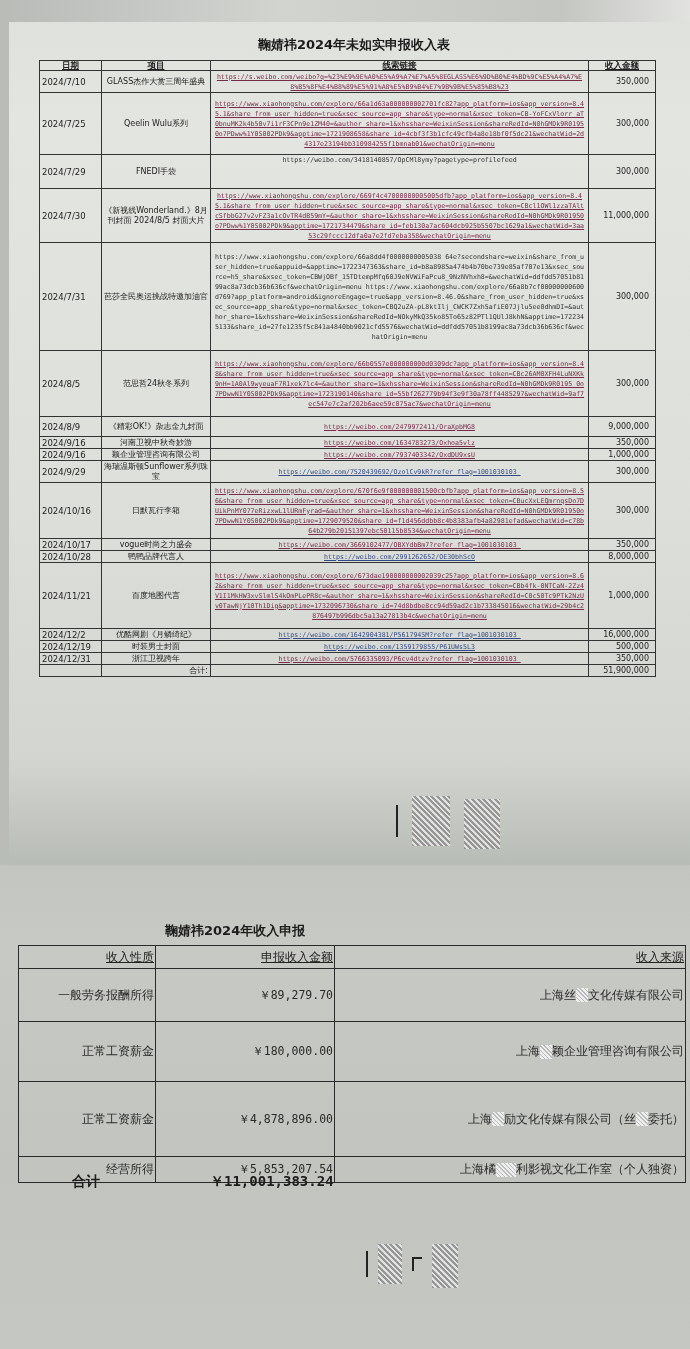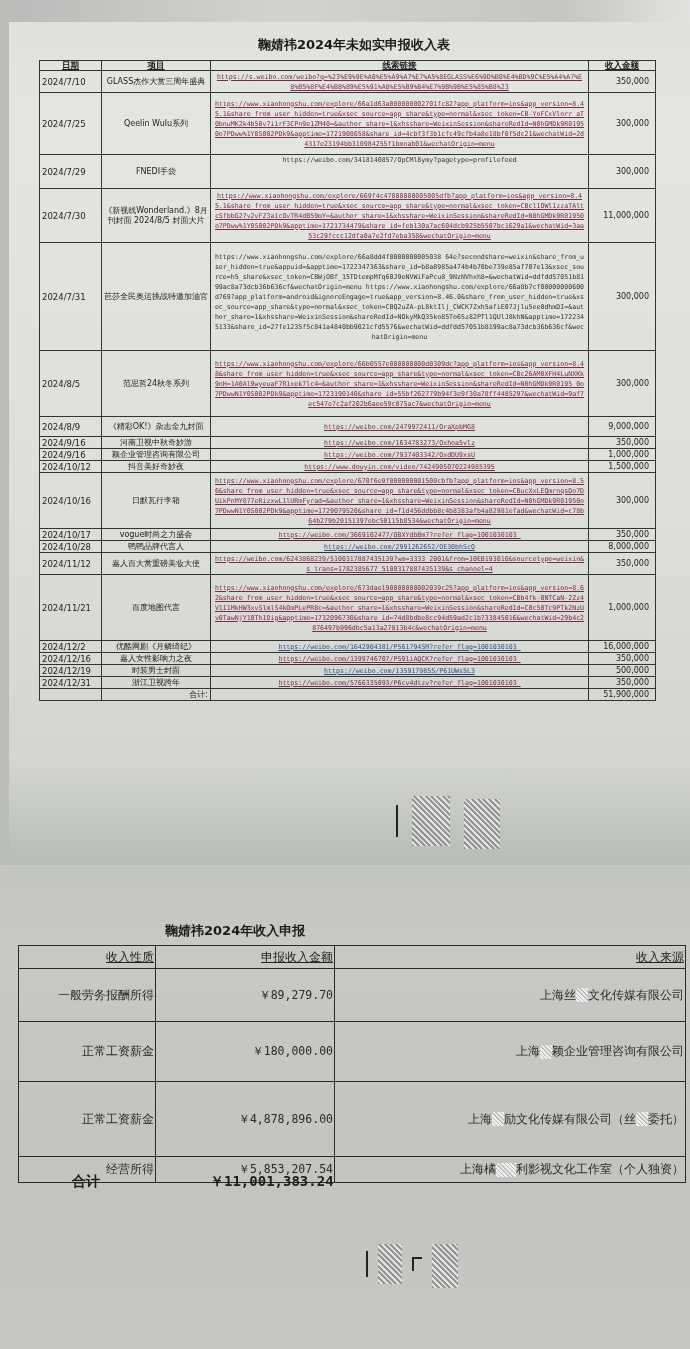--- a/index.html
+++ b/index.html
@@ -100,67 +100,55 @@
         <td class="proj">河南卫视中秋奇妙游</td>
         <td class="link">https://weibo.com/1634783273/Oxhoa5vlz</td>
         <td class="amt">350,000</td>
       </tr>
       <tr style="height:12px">
         <td class="date">2024/9/16</td>
         <td class="proj">颖企业管理咨询有限公司</td>
         <td class="link">https://weibo.com/7937403342/OxdDU9xsU</td>
         <td class="amt">1,000,000</td>
       </tr>
-      <tr style="height:12px">
-        <td class="date">2024/10/12</td>
-        <td class="proj">抖音美好奇妙夜</td>
-        <td class="link">https://www.douyin.com/video/7424905070224985395</td>
-        <td class="amt">1,500,000</td>
+      <tr style="height:22px">
+        <td class="date">2024/9/29</td>
+        <td class="proj">海瑞温斯顿Sunflower系列珠宝</td>
+        <td class="link blue">https://weibo.com/7520439692/OzolCv9kR?refer_flag=1001030103_</td>
+        <td class="amt">300,000</td>
       </tr>
       <tr style="height:56px">
         <td class="date">2024/10/16</td>
         <td class="proj">日默瓦行李箱</td>
         <td class="link">https://www.xiaohongshu.com/explore/670f6e9f000000001500cbfb?app_platform=ios&amp;app_version=8.56&amp;share_from_user_hidden=true&amp;xsec_source=app_share&amp;type=normal&amp;xsec_token=CBucXxLEQmrnqsDo7DUikPnMY077eRizxwL1lURmFyrad=&amp;author_share=1&amp;xhsshare=WeixinSession&amp;shareRedId=N0hGMDk9R01950o7PDwwN1Y0S002PDk9&amp;apptime=1729079520&amp;share_id=f1d456ddbb8c4b8383afb4a82981efad&amp;wechatWid=c78b64b279b20151397ebc50115b8534&amp;wechatOrigin=menu</td>
         <td class="amt">300,000</td>
       </tr>
       <tr style="height:12px">
         <td class="date">2024/10/17</td>
         <td class="proj">vogue时尚之力盛会</td>
         <td class="link">https://weibo.com/3669102477/OBXYdbBm7?refer_flag=1001030103_</td>
         <td class="amt">350,000</td>
       </tr>
       <tr style="height:12px">
         <td class="date">2024/10/28</td>
         <td class="proj">鸭鸭品牌代言人</td>
         <td class="link blue">https://weibo.com/2991262652/OE30bhScO</td>
         <td class="amt">8,000,000</td>
-      </tr>
-      <tr style="height:22px">
-        <td class="date">2024/11/12</td>
-        <td class="proj">嘉人百大赏重磅美妆大使</td>
-        <td class="link">https://weibo.com/6243868239/5100317887435139?wm=3333_2001&amp;from=10EB193010&amp;sourcetype=weixin&amp;s_trans=1782385677_5100317887435139&amp;s_channel=4</td>
-        <td class="amt">350,000</td>
       </tr>
       <tr style="height:66px">
         <td class="date">2024/11/21</td>
         <td class="proj">百度地图代言</td>
         <td class="link">https://www.xiaohongshu.com/explore/673dae190000000002039c25?app_platform=ios&amp;app_version=8.62&amp;share_from_user_hidden=true&amp;xsec_source=app_share&amp;type=normal&amp;xsec_token=CBb4fk-0NTCaN-2Zz4V1I1MkHW3xvSlmlS4kOmPLePR8c=&amp;author_share=1&amp;xhsshare=WeixinSession&amp;shareRedId=C0c50Tc9PTk2NzUv0TawNjY10Th1Dig&amp;apptime=1732096730&amp;share_id=74d8bdbe8cc94d59ad2c1b733845016&amp;wechatWid=29b4c2876497b996dbc5a13a27813b4c&amp;wechatOrigin=menu</td>
         <td class="amt">1,000,000</td>
       </tr>
       <tr style="height:12px">
         <td class="date">2024/12/2</td>
         <td class="proj">优酷网剧《月鳞绮纪》</td>
         <td class="link blue">https://weibo.com/1642904381/P561794SM?refer_flag=1001030103_</td>
         <td class="amt">16,000,000</td>
-      </tr>
-      <tr style="height:12px">
-        <td class="date">2024/12/16</td>
-        <td class="proj">嘉人女性影响力之夜</td>
-        <td class="link">https://weibo.com/1399746707/P591iAQCK?refer_flag=1001030103_</td>
-        <td class="amt">350,000</td>
       </tr>
       <tr style="height:12px">
         <td class="date">2024/12/19</td>
         <td class="proj">时装男士封面</td>
         <td class="link blue">https://weibo.com/1359179855/P61UWs5L3</td>
         <td class="amt">500,000</td>
       </tr>
       <tr style="height:12px">
         <td class="date">2024/12/31</td>
         <td class="proj">浙江卫视跨年</td>

